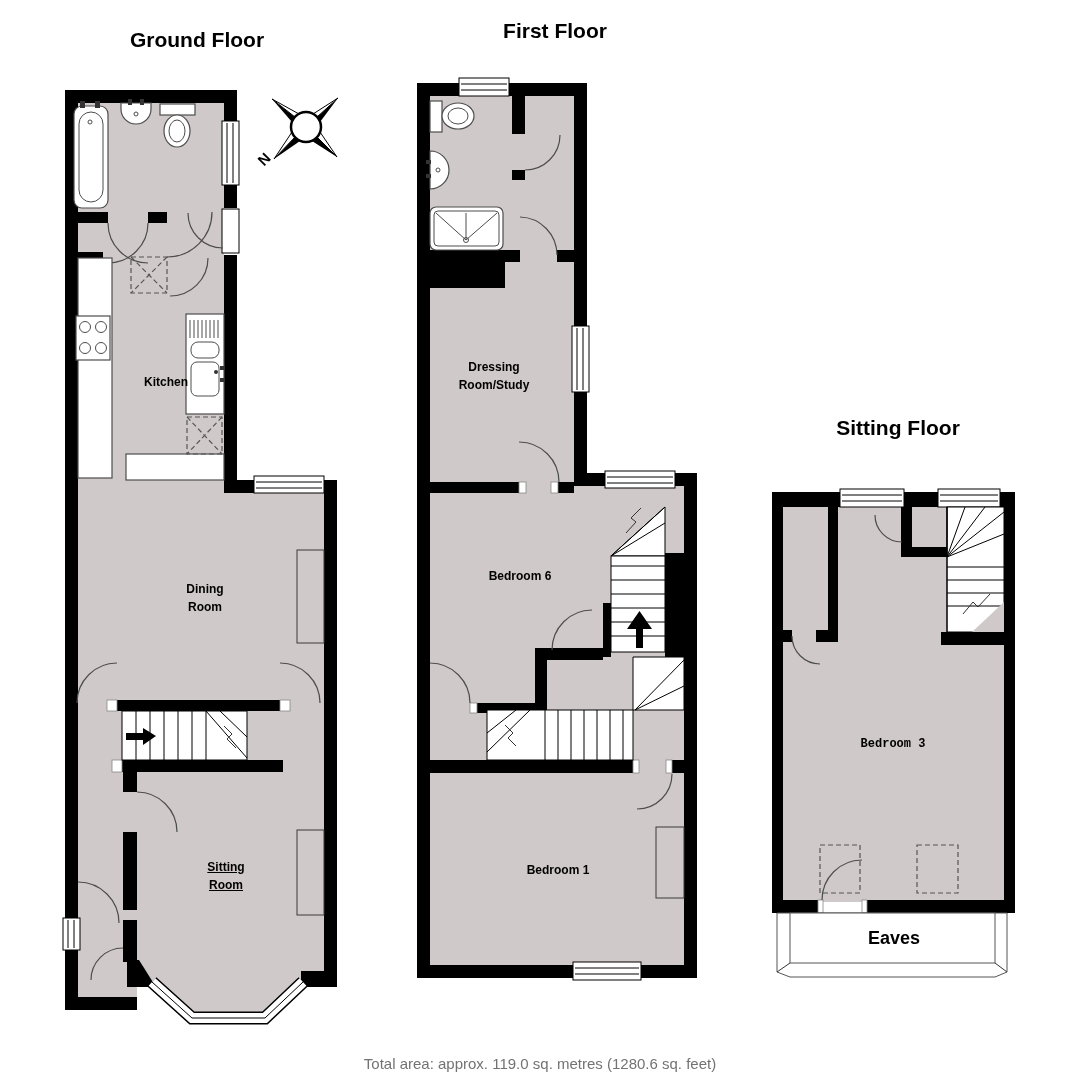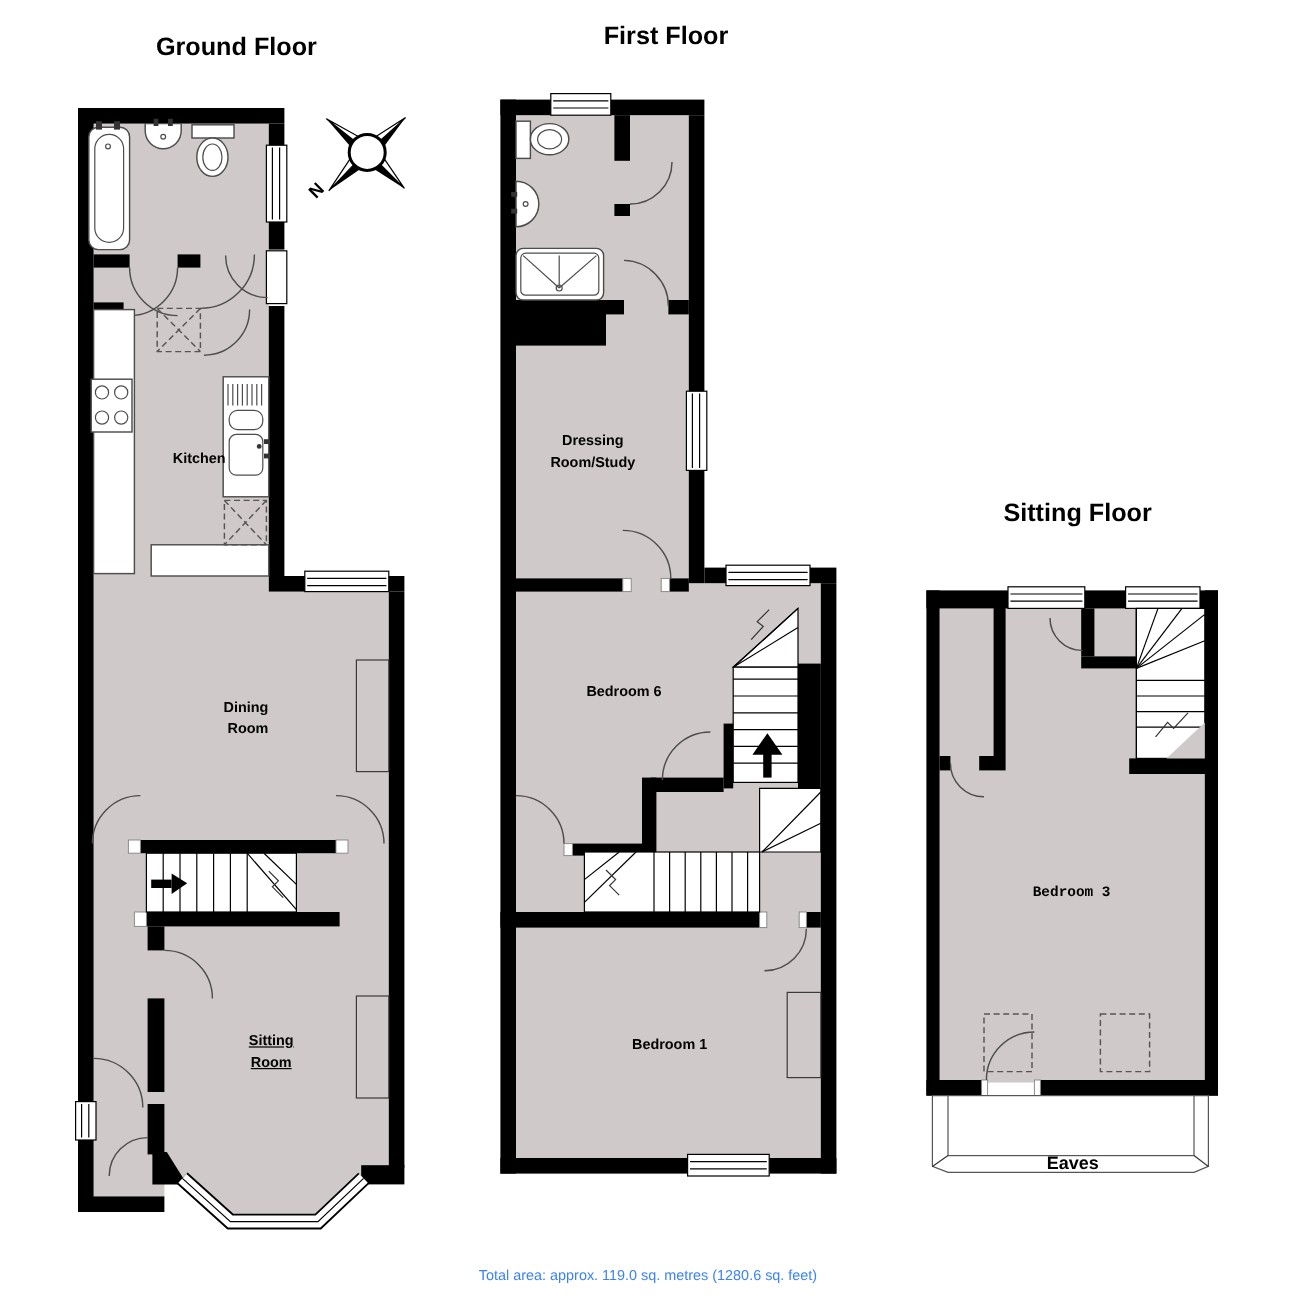--- a/index.html
+++ b/index.html
@@ -17,21 +17,21 @@
   .dash{fill:none;stroke:#555;stroke-width:1.2;stroke-dasharray:5 3;}
   .stair{fill:#fff;stroke:#000;stroke-width:1;}
   .tl{stroke:#000;stroke-width:1;}
   .thin{fill:none;stroke:#333;stroke-width:1;}
   .jamb{fill:#fff;stroke:#888;stroke-width:0.8;}
   .dark{fill:#333;}
   .eaves{fill:#fff;stroke:#555;stroke-width:1;}
   .lbl{position:absolute;transform:translate(-50%,-50%);font-weight:bold;font-size:12px;
        line-height:18px;color:#000;text-align:center;white-space:pre-line;}
   .title{position:absolute;transform:translate(-50%,-50%);font-weight:bold;font-size:21px;color:#000;white-space:nowrap;}
-  .caption{position:absolute;transform:translate(-50%,-50%);font-size:12px;color:#3b82f6;white-space:nowrap;}
+  .caption{position:absolute;transform:translate(-50%,-50%);font-size:15px;color:#737373;white-space:nowrap;}
   .north{position:absolute;transform:translate(-50%,-50%) rotate(-45deg);font-weight:bold;font-size:15px;color:#000;}
 </style>
 </head>
 <body>
 
 <div class="canvas">
 
 <svg width="1080" height="1080" viewBox="0 0 1080 1080">
 
   <g>
@@ -379,28 +379,28 @@
     <polygon points="274,159 295,137 292,132" fill="#fff" stroke="#000" stroke-width="1"></polygon>
     <circle cx="306" cy="127" r="15" fill="#fff" stroke="#000" stroke-width="2.5"></circle>
   </g>
 </svg>
 
 <div class="title" style="left:197px;top:40px;">Ground Floor</div>
 <div class="title" style="left:555px;top:31px;">First Floor</div>
 <div class="title" style="left:898px;top:428px;">Sitting Floor</div>
 
 <div class="lbl" style="left:130px;top:382px;margin-left:36px;">Kitchen</div>
-<div class="lbl" style="left:205px;top:598px;text-align:right;">Dining
+<div class="lbl" style="left:205px;top:598px;">Dining
 Room</div>
 <div class="lbl" style="left:226px;top:876px;text-decoration:underline;">Sitting
 Room</div>
 <div class="lbl" style="left:494px;top:376px;">Dressing
 Room/Study</div>
 <div class="lbl" style="left:520px;top:576px;">Bedroom 6</div>
 <div class="lbl" style="left:558px;top:870px;text-align:center;">Bedroom 1</div>
 <div class="lbl" style="left:893px;top:744px;font-family:Liberation Mono, monospace;">Bedroom 3</div>
-<div class="lbl" style="left:894px;top:970px;font-size:15px;">Eaves</div>
+<div class="lbl" style="left:894px;top:938px;font-size:18px;">Eaves</div>
 
 <div class="north" style="left:264px;top:159px;">N</div>
 
 <div class="caption" style="left:540px;top:1063px;">Total area: approx. 119.0 sq. metres (1280.6 sq. feet)</div>
 
 </div>
 
 </body></html>

